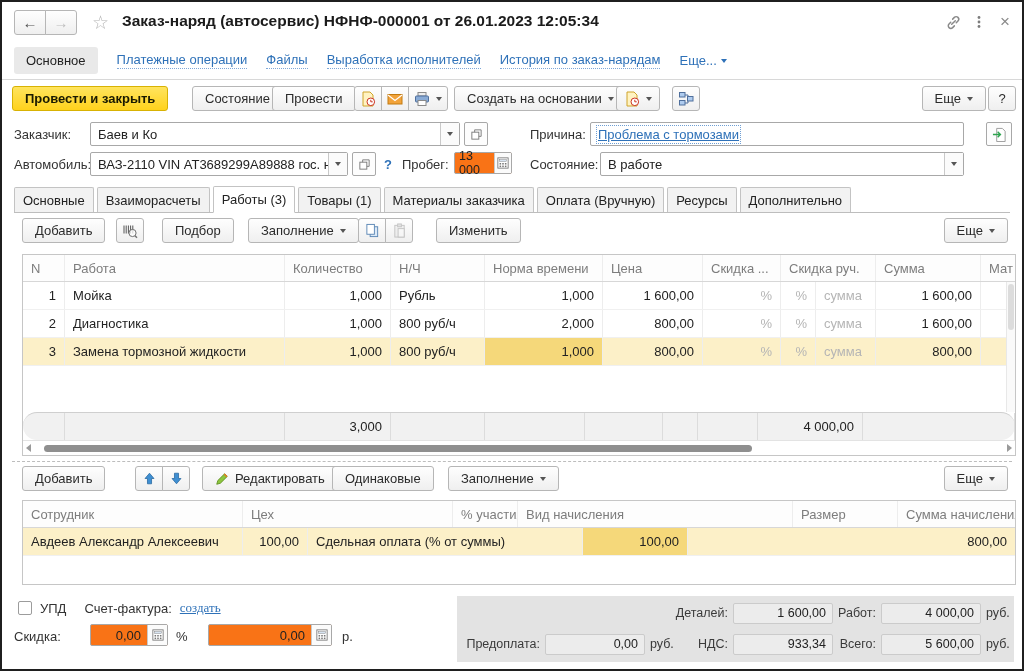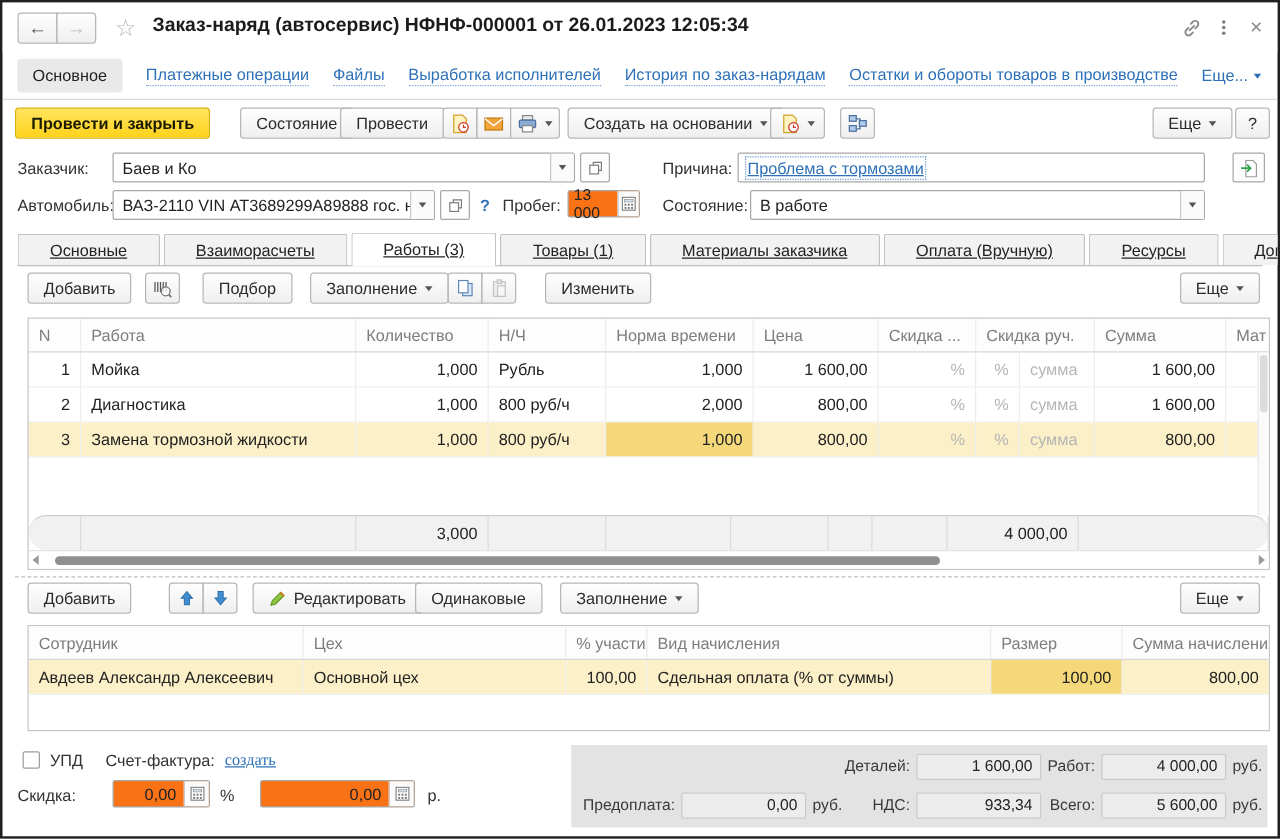--- a/index.html
+++ b/index.html
@@ -48,21 +48,21 @@
   .combo { display:flex; align-items:stretch; height:24px; background:#fff; border:1px solid #a8a8a8; border-radius:2px; }
   .combo .val { flex:1; display:flex; align-items:center; padding:0 7px; white-space:nowrap; overflow:hidden; }
   .combo .drop { width:19px; display:flex; align-items:center; justify-content:center; border-left:1px solid #c9c9c9; background:#fbfbfb; }
   .sq-btn { width:24px; height:24px; border:1px solid #a8a8a8; border-radius:2px; background:#fdfdfd; display:inline-flex; align-items:center; justify-content:center; }
   .link-blue { color:#2e71b8; text-decoration:underline;font-family:Liberation Serif, serif; }
   .reason-text { color:#2e71b8; text-decoration:underline; outline:1px dotted #6f9fd4; outline-offset:1px; }
   .help-q { color:#2e71b8; font-weight:bold; font-size:13px; }
 
   
   .tabstrip { left:12px; right:12px; top:184px; height:27px; display:flex; align-items:flex-end; border-bottom:1px solid #bdbdbd; }
-  .tab { height:25px; display:flex; align-items:center; padding:0 25px; background:#f2f2f2; border:1px solid #c3c3c3; border-bottom:none; border-radius:2px 2px 0 0; margin-right:3px; white-space:nowrap;text-decoration:underline; }
+  .tab { height:25px; display:flex; align-items:center; padding:0 8px; background:#f2f2f2; border:1px solid #c3c3c3; border-bottom:none; border-radius:2px 2px 0 0; margin-right:3px; white-space:nowrap; }
   .tab.active { background:#fff; height:27px; margin-bottom:-1px; border-bottom:1px solid #fff; }
 
   
   .grid { background:#fff; border:1px solid #c6c6c6; display:flex; flex-direction:column; font-size:13px; overflow:hidden; }
   .g-head { display:flex; color:#7d7d7d; background:#fdfdfd; border-bottom:1px solid #d7d7d7; }
   .g-head .cell { height:26px; }
   .g-row { display:flex; border-bottom:1px solid #f0f0f0; }
   .cell { padding:0 8px; border-right:1px solid #ededed; white-space:nowrap; overflow:hidden; height:27px; display:flex; align-items:center; }
   .cell:last-child { border-right:none; }
   .num { justify-content:flex-end; }
@@ -142,21 +142,20 @@
     </div>
     <div class="abs tb-ico" style="right:6px; top:9px; font-size:17px;">×</div>
   </div>
 
   <div class="abs navrow">
     <span class="nav-active">Основное</span>
     <span class="nav-link">Платежные операции</span>
     <span class="nav-link">Файлы</span>
     <span class="nav-link">Выработка исполнителей</span>
     <span class="nav-link">История по заказ-нарядам</span>
-    <span class="nav-link">Остатки и обороты товаров в производстве</span>
     <span class="nav-more">
         <span>Еще...</span>
         <span class="caret"></span>
       </span>
   </div>
   <div class="abs sep-line"></div>
 
   <div class="abs btn btn-yellow" style="left:10px; top:84px;">Провести и закрыть</div>
   <div class="abs btn" style="left:190px; top:84px;">Состояние</div>
   <div class="abs btn" style="left:270px; top:84px;">Провести</div>
@@ -453,21 +452,20 @@
     <div class="g-head">
       <div class="cell e-emp">Сотрудник</div>
       <div class="cell e-shop">Цех</div>
       <div class="cell e-share">% участия</div>
       <div class="cell e-acc">Вид начисления</div>
       <div class="cell e-size">Размер</div>
       <div class="cell e-sum">Сумма начисления</div>
     </div>
     <div class="g-row">
       <div class="cell e-emp hl">Авдеев Александр Алексеевич</div>
-      <div class="cell e-shop hl">Основной цех</div>
       <div class="cell e-share num hl">100,00</div>
       <div class="cell e-acc hl">Сдельная оплата (% от суммы)</div>
       <div class="cell e-size num hl-sel">100,00</div>
       <div class="cell e-sum num hl">800,00</div>
     </div>
     <div class="g-filler"></div>
   </div>
 
   <div class="abs" style="left:16px; top:598px; display:flex; align-items:center; gap:8px;">
     <span class="cb"></span>

